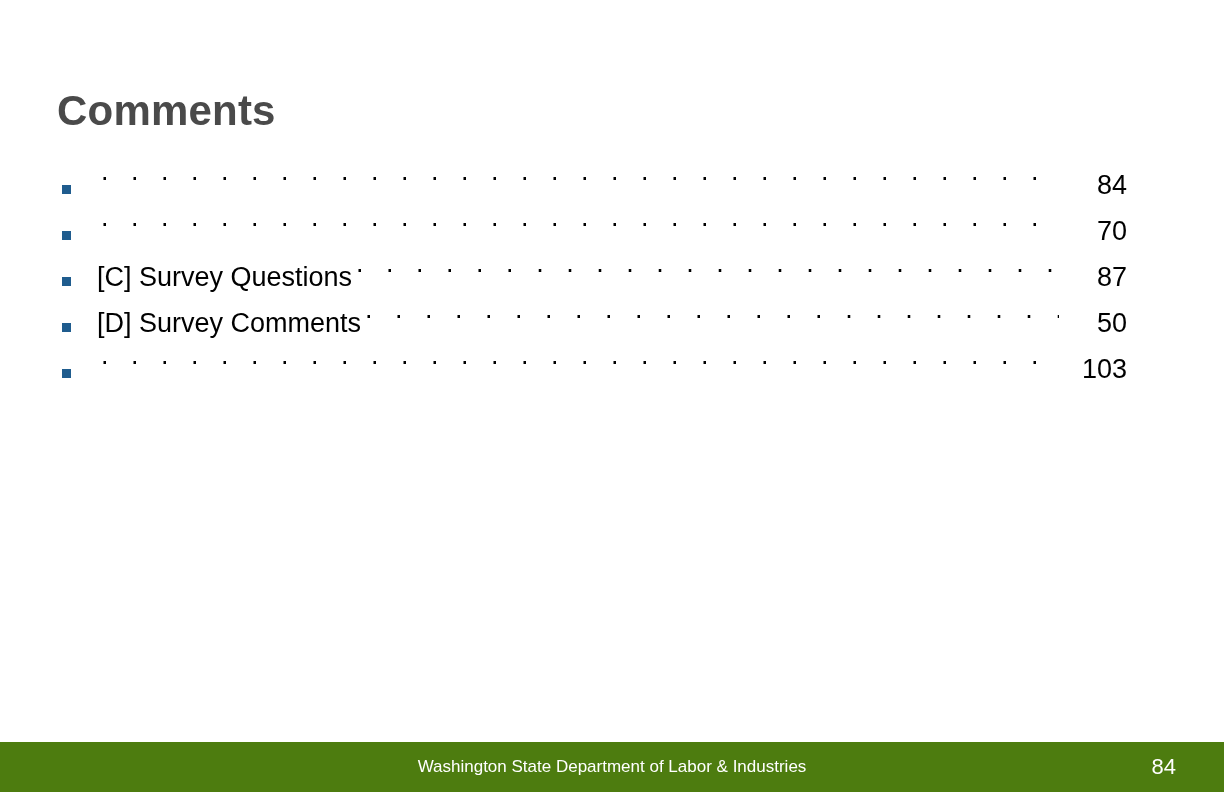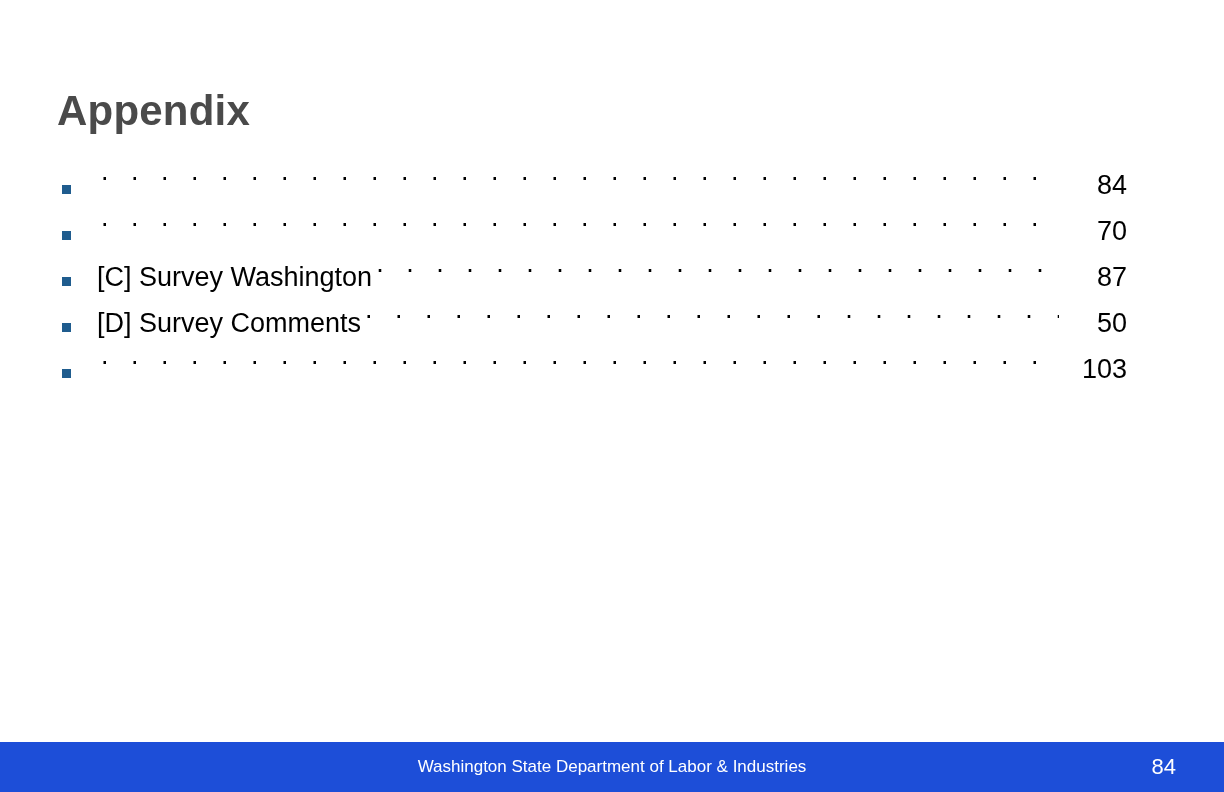--- a/index.html
+++ b/index.html
@@ -104,21 +104,21 @@
     font-size: 27px;
   }
 
   
   .footer-bar {
     position: absolute;
     left: 0;
     top: 742px;
     width: 1224px;
     height: 50px;
-    background: #1d4ed8;
+    background: #4d7c0f;
   }
 
   .footer-text {
     position: absolute;
     left: 0;
     top: 0;
     width: 1224px;
     height: 50px;
     line-height: 50px;
     text-align: center;
@@ -136,21 +136,21 @@
     color: #ffffff;
     font-size: 22px;
     white-space: nowrap;
   }
 </style>
 </head>
 <body>
 
 <div class="slide">
 
-  <h1 class="slide-title">Appendix</h1>
+  <h1 class="slide-title">Comments</h1>
 
   <div class="toc">
 
     <div class="toc-row">
       <span class="bullet-cell">
         <span class="bullet-square"></span>
       </span>
       <span class="toc-leader">
         <span class="dots">. . . . . . . . . . . . . . . . . . . . . . . . . . . . . . . . . . . . . . . . . . . . . . . . . . . . . . . . . . . . . . . .</span>
       </span>
@@ -164,21 +164,21 @@
       <span class="toc-leader">
         <span class="dots">. . . . . . . . . . . . . . . . . . . . . . . . . . . . . . . . . . . . . . . . . . . . . . . . . . . . . . . . . . . . . . . .</span>
       </span>
       <span class="toc-page">70</span>
     </div>
 
     <div class="toc-row">
       <span class="bullet-cell">
         <span class="bullet-square"></span>
       </span>
-      <span class="toc-label">[C] Survey Washington</span>
+      <span class="toc-label">[C] Survey Questions</span>
       <span class="toc-leader">
         <span class="dots">. . . . . . . . . . . . . . . . . . . . . . . . . . . . . . . . . . . . . . . . . . . . . . . . . . . . . . . . . . . . . . . .</span>
       </span>
       <span class="toc-page">87</span>
     </div>
 
     <div class="toc-row">
       <span class="bullet-cell">
         <span class="bullet-square"></span>
       </span>

